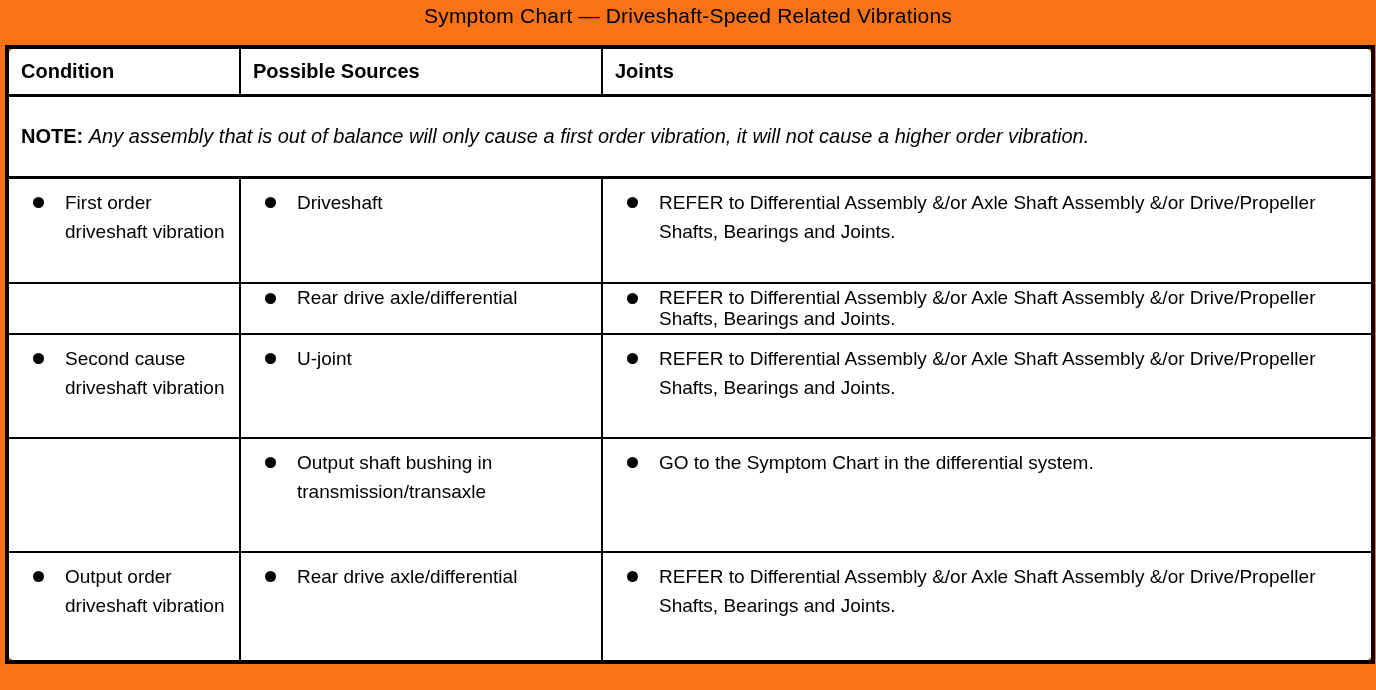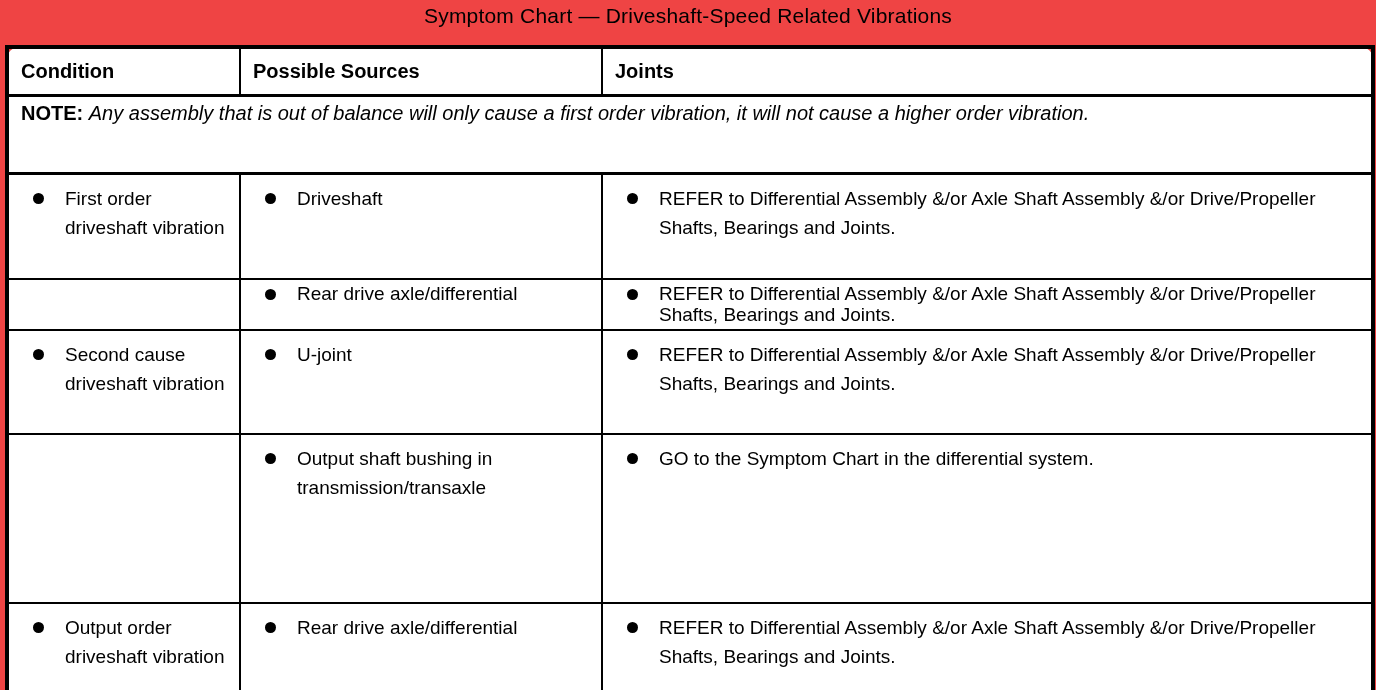--- a/index.html
+++ b/index.html
@@ -6,21 +6,21 @@
   html, body {
     width: 1376px;
     background: #ffffff;
     color: #000000;
     font-family: "Liberation Sans", "DejaVu Sans", sans-serif;
   }
   .page {
     position: relative;
     width: 1376px;
     height: 690px;
-    background: #ef4444;
+    background: #f97316;
     overflow: hidden;
   }
   .doc-title {
     position: absolute;
     top: 4px;
     left: 5px;
     width: 1366px;
     text-align: center;
     font-size: 21px;
     letter-spacing: 0.2px;
@@ -46,21 +46,21 @@
     text-align: left;
     vertical-align: middle;
     font-size: 20px;
     font-weight: bold;
     padding: 8px 10px 8px 12px;
     height: 48px;
   }
   tr.note-row td {
     height: 78px;
     vertical-align: top;
-    padding: 1px 12px;
+    padding: 24px 12px;
     border-bottom: 3px solid #000000;
   }
   .note-wrap {
     max-width: 1160px;
     font-size: 20px;
     line-height: 1.55;
   }
   .note-label { font-weight: bold; font-style: normal; }
   .note-text  { font-style: italic; }
   tbody td {
@@ -80,21 +80,21 @@
   .li-text {
     flex: 1;
     font-size: 19px;
     line-height: 1.55;
     color: #000000;
   }
   .action-width { max-width: 690px; }
   .rh-r1 { height: 106px; }
   .rh-r2 { height: 44px;  }
   .rh-r3 { height: 104px; }
-  .rh-r4 { height: 169px; }
+  .rh-r4 { height: 114px; }
   .rh-r5 { height: 110px; }
   tr.compact td { padding-top: 4px; padding-bottom: 4px; }
   tr.compact .li-text { line-height: 1.08; }
   tr.compact .bullet { margin-top: 5px; }
 </style>
 </head>
 <body>
 
 <div class="page">
 

